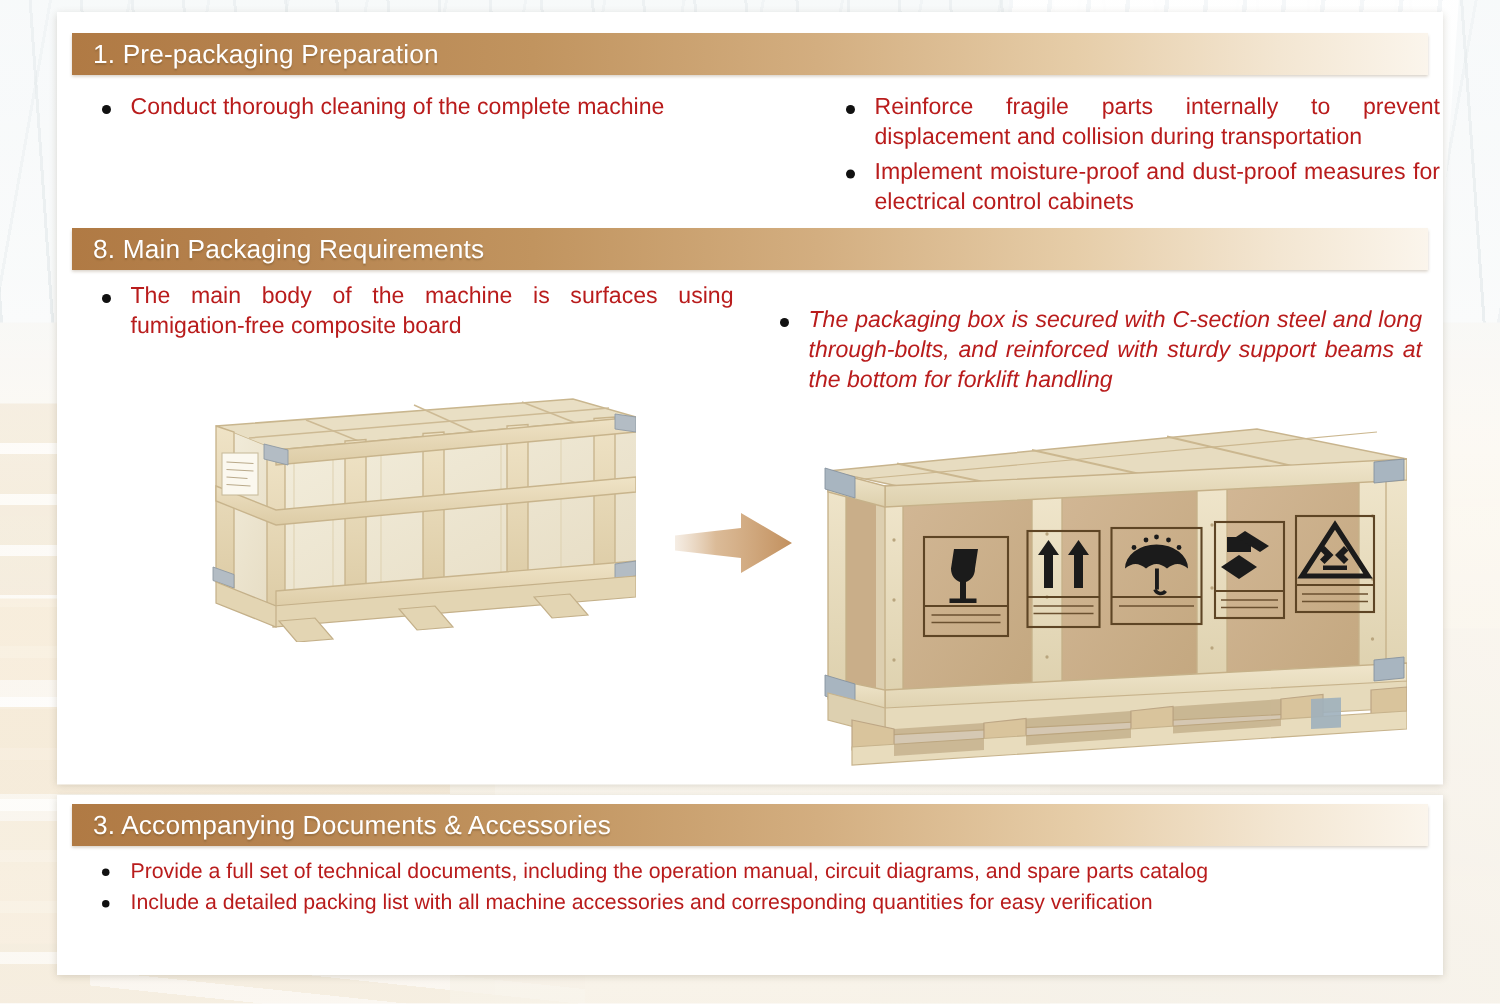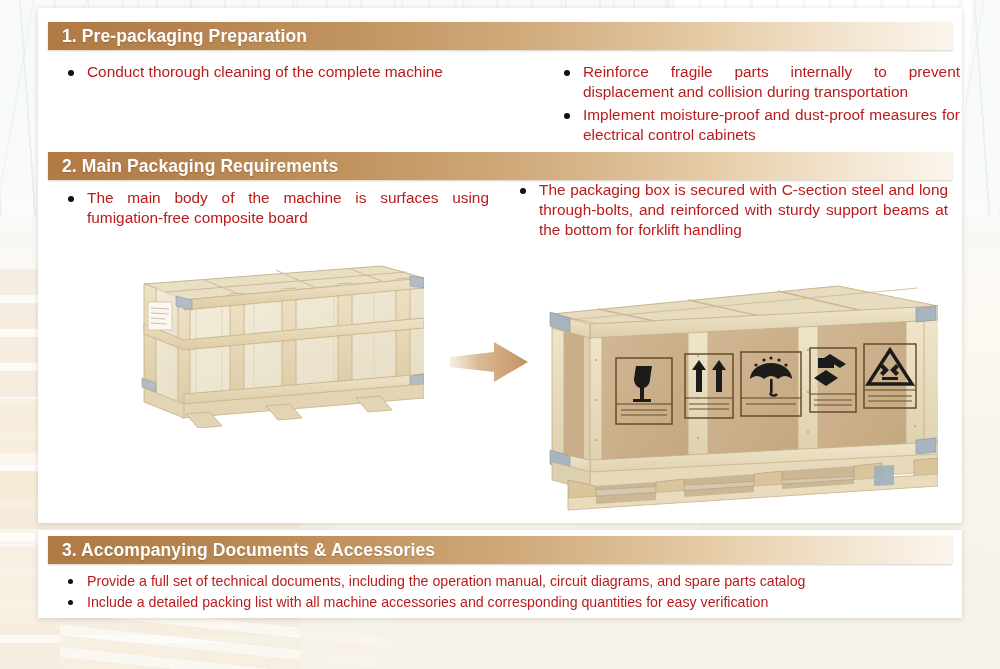--- a/index.html
+++ b/index.html
@@ -71,39 +71,39 @@
 
   
   .panel {
     position: absolute;
     left: 38px;
     width: 924px;
     background: #ffffff;
     box-shadow: 0 1px 5px rgba(90,80,60,.22);
   }
   #panel-top    { top: 8px;   height: 515px; }
-  #panel-bottom { top: 530px; height: 88px; }
+  #panel-bottom { top: 530px; height: 120px; }
 
   
   .secbar {
     position: absolute;
     left: 10px;
     width: 904px;
     height: 28px;
     background: linear-gradient(90deg,
         #b07a44 0%, #b5824e 14%, #c1945f 34%,
         #d3ae80 55%, #e6cda8 74%, #f3e6d2 89%, #fbf5ec 100%);
     box-shadow: 0 1px 2px rgba(120,95,62,.30);
     display: flex;
     align-items: center;
   }
   .secbar .title {
     color: #ffffff;
     font-size: 17.5px;
-    font-weight: bold;
+    font-weight: normal;
     letter-spacing: .1px;
     padding-left: 14px;
     text-shadow: 0 1px 1px rgba(120,86,46,.45);
     white-space: nowrap;
   }
   #secbar-1 { top: 14px; }
   #secbar-2 { top: 144px; }
   #secbar-3 { top: 6px; }
 
   
@@ -124,21 +124,21 @@
     width: 6px; height: 6px;
     border-radius: 50%;
     background: #111;
   }
   ul.bl.small li { font-size: 14.2px; line-height: 1.28; text-align: left; }
   ul.bl.small li::before { top: 6.5px; width: 5px; height: 5px; }
 
   #s1-left  { position: absolute; top: 54px;  left: 26px;  width: 485px; }
   #s1-right { position: absolute; top: 54px;  left: 522px; width: 400px; }
   #s2-left  { position: absolute; top: 180px; left: 26px;  width: 425px; }
-  #s2-right { position: absolute; top: 172px; left: 478px; width: 432px; }
+  #s2-right { position: absolute; top: 196px; left: 478px; width: 432px; font-style: italic; }
   #s2-left2 { position: absolute; top: 426px; left: 26px;  width: 410px; }
   #s3-list  { position: absolute; top: 42px;  left: 26px;  width: 880px; }
 
   
   #arrow {
     position: absolute;
     left: 412px; top: 330px;
     width: 78px; height: 48px;
   }
 
@@ -171,21 +171,21 @@
   <ul class="bl" id="s1-left">
     <li>Conduct thorough cleaning of the complete machine</li>
   </ul>
 
   <ul class="bl" id="s1-right">
     <li>Reinforce fragile parts internally to prevent displacement and collision during transportation</li>
     <li>Implement moisture-proof and dust-proof measures for electrical control cabinets</li>
   </ul>
 
   <div class="secbar" id="secbar-2">
-    <span class="title">2. Main Packaging Requirements</span>
+    <span class="title">8. Main Packaging Requirements</span>
   </div>
 
   <ul class="bl" id="s2-left">
     <li>The main body of the machine is surfaces using fumigation-free composite board</li>
   </ul>
 
   <ul class="bl" id="s2-right">
     <li>The packaging box is secured with C-section steel and long through-bolts, and reinforced with sturdy support beams at the bottom for forklift handling</li>
   </ul>
 

